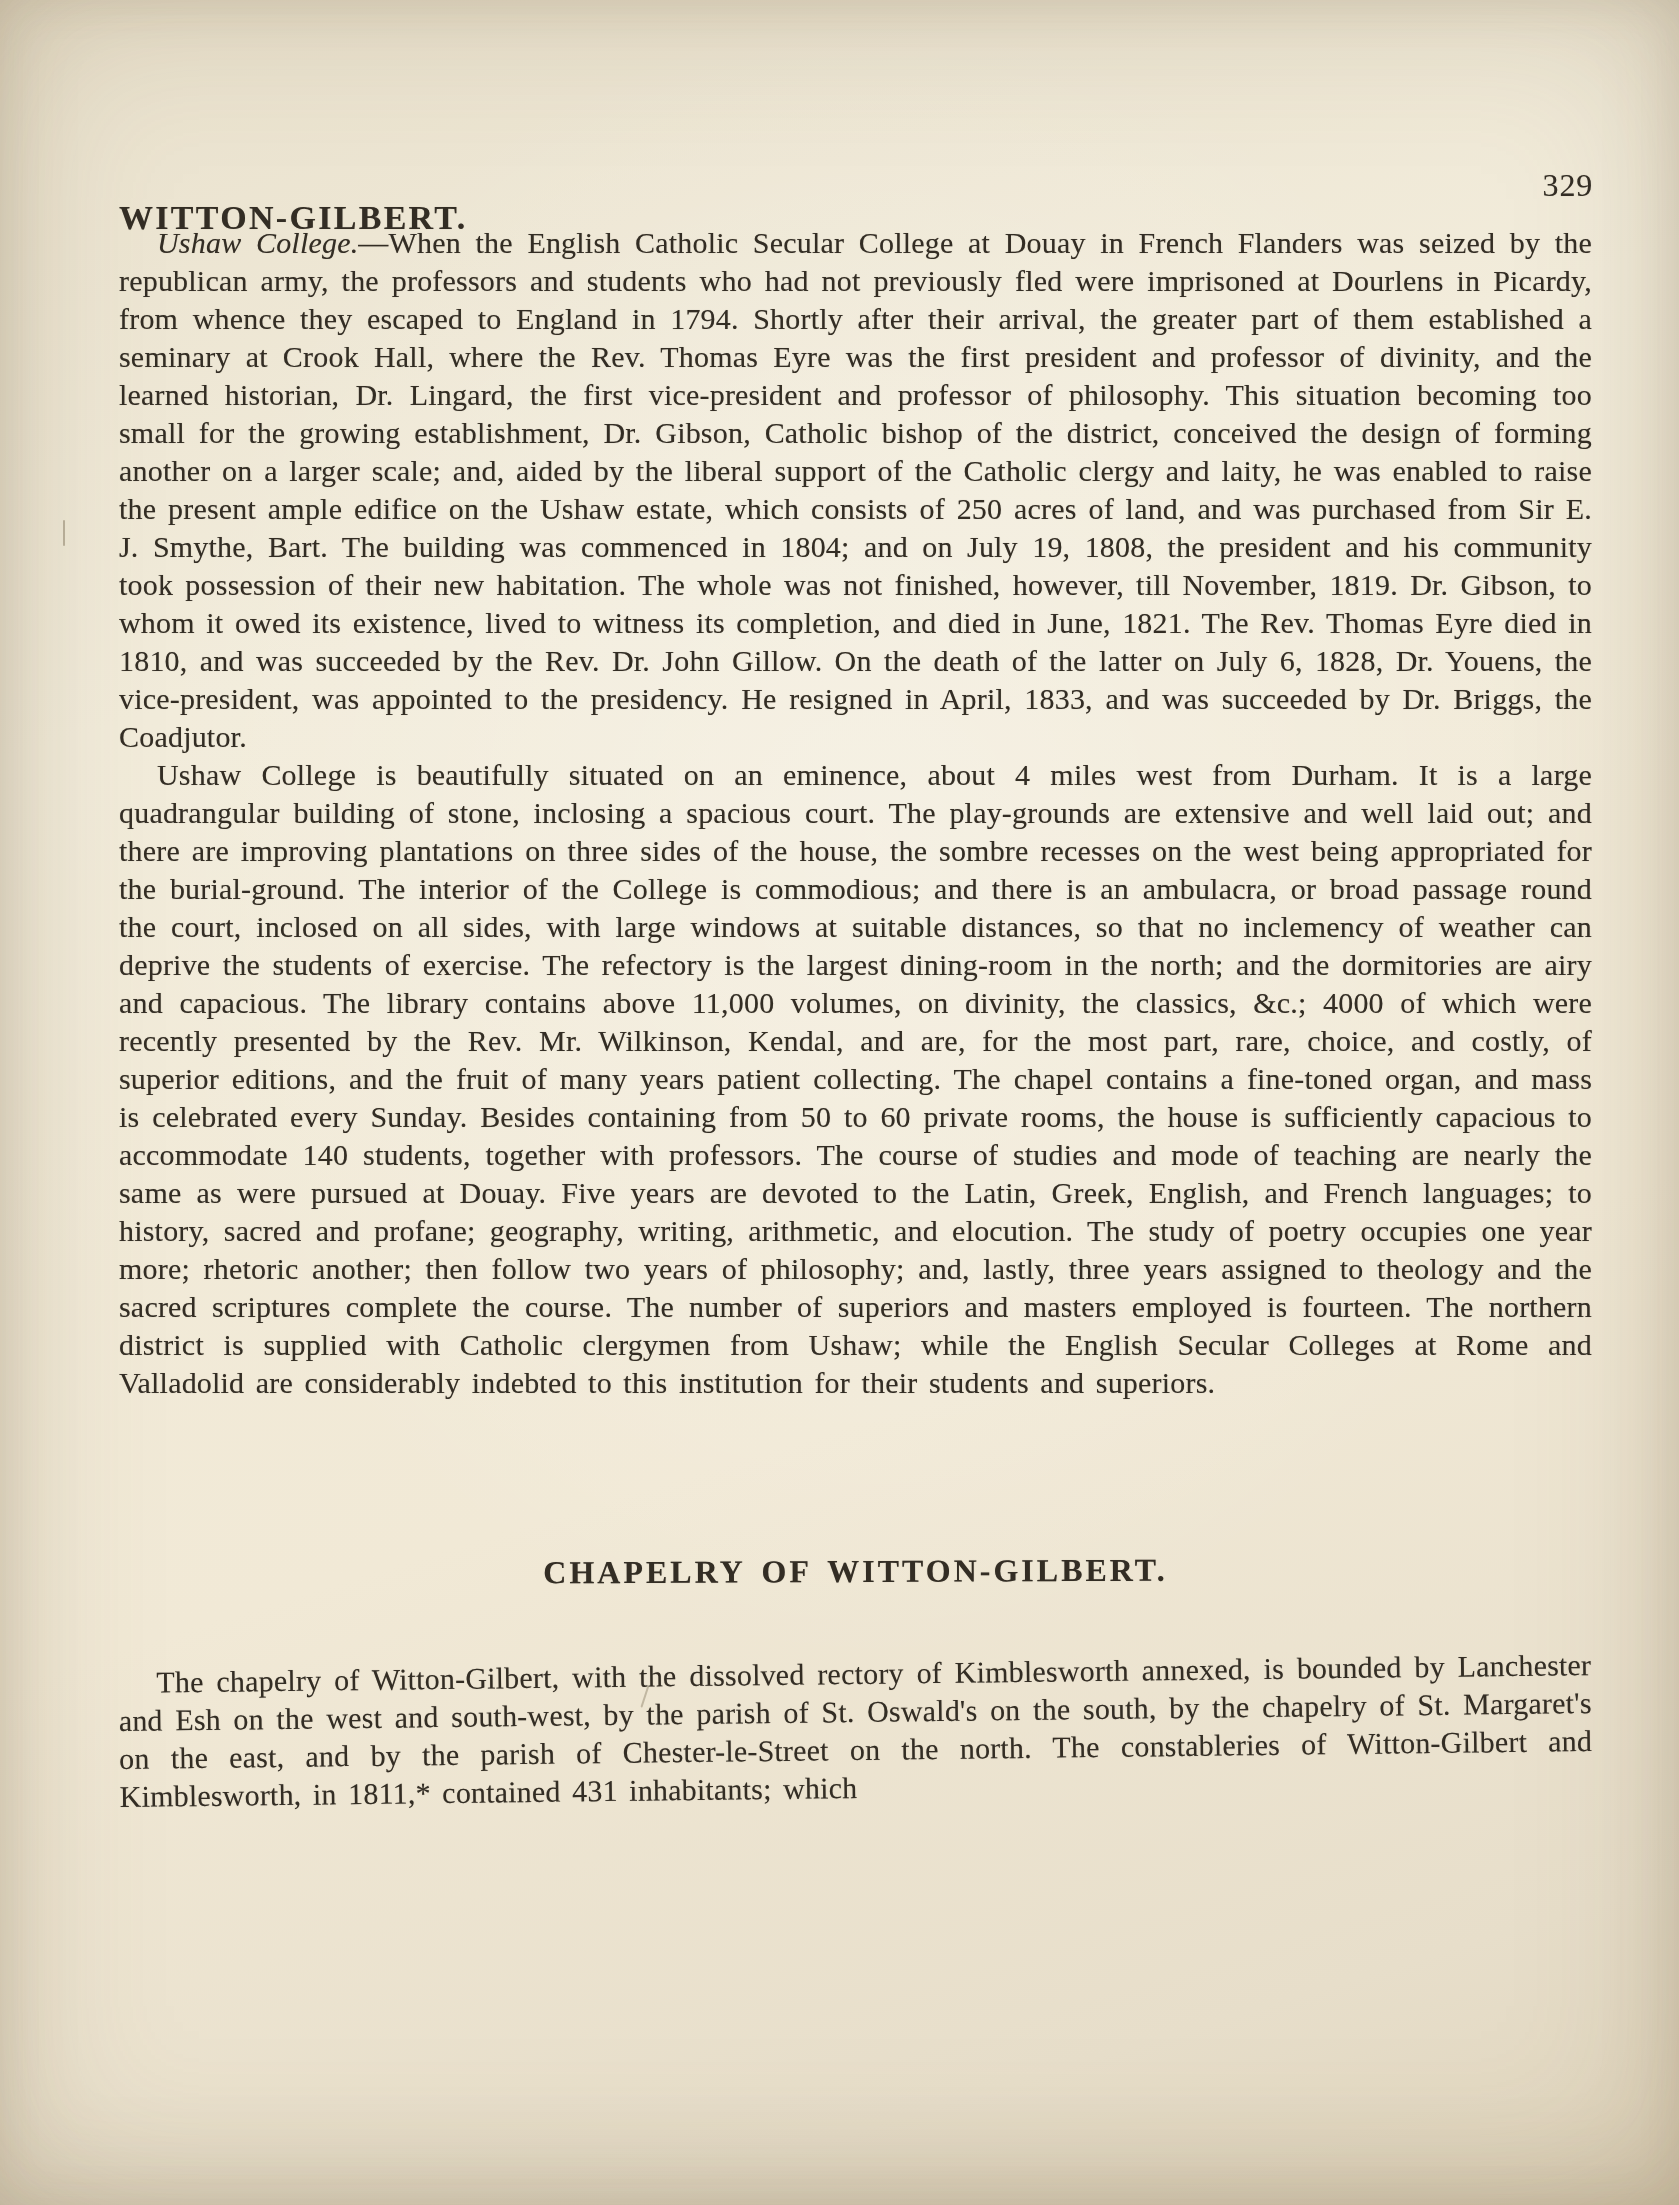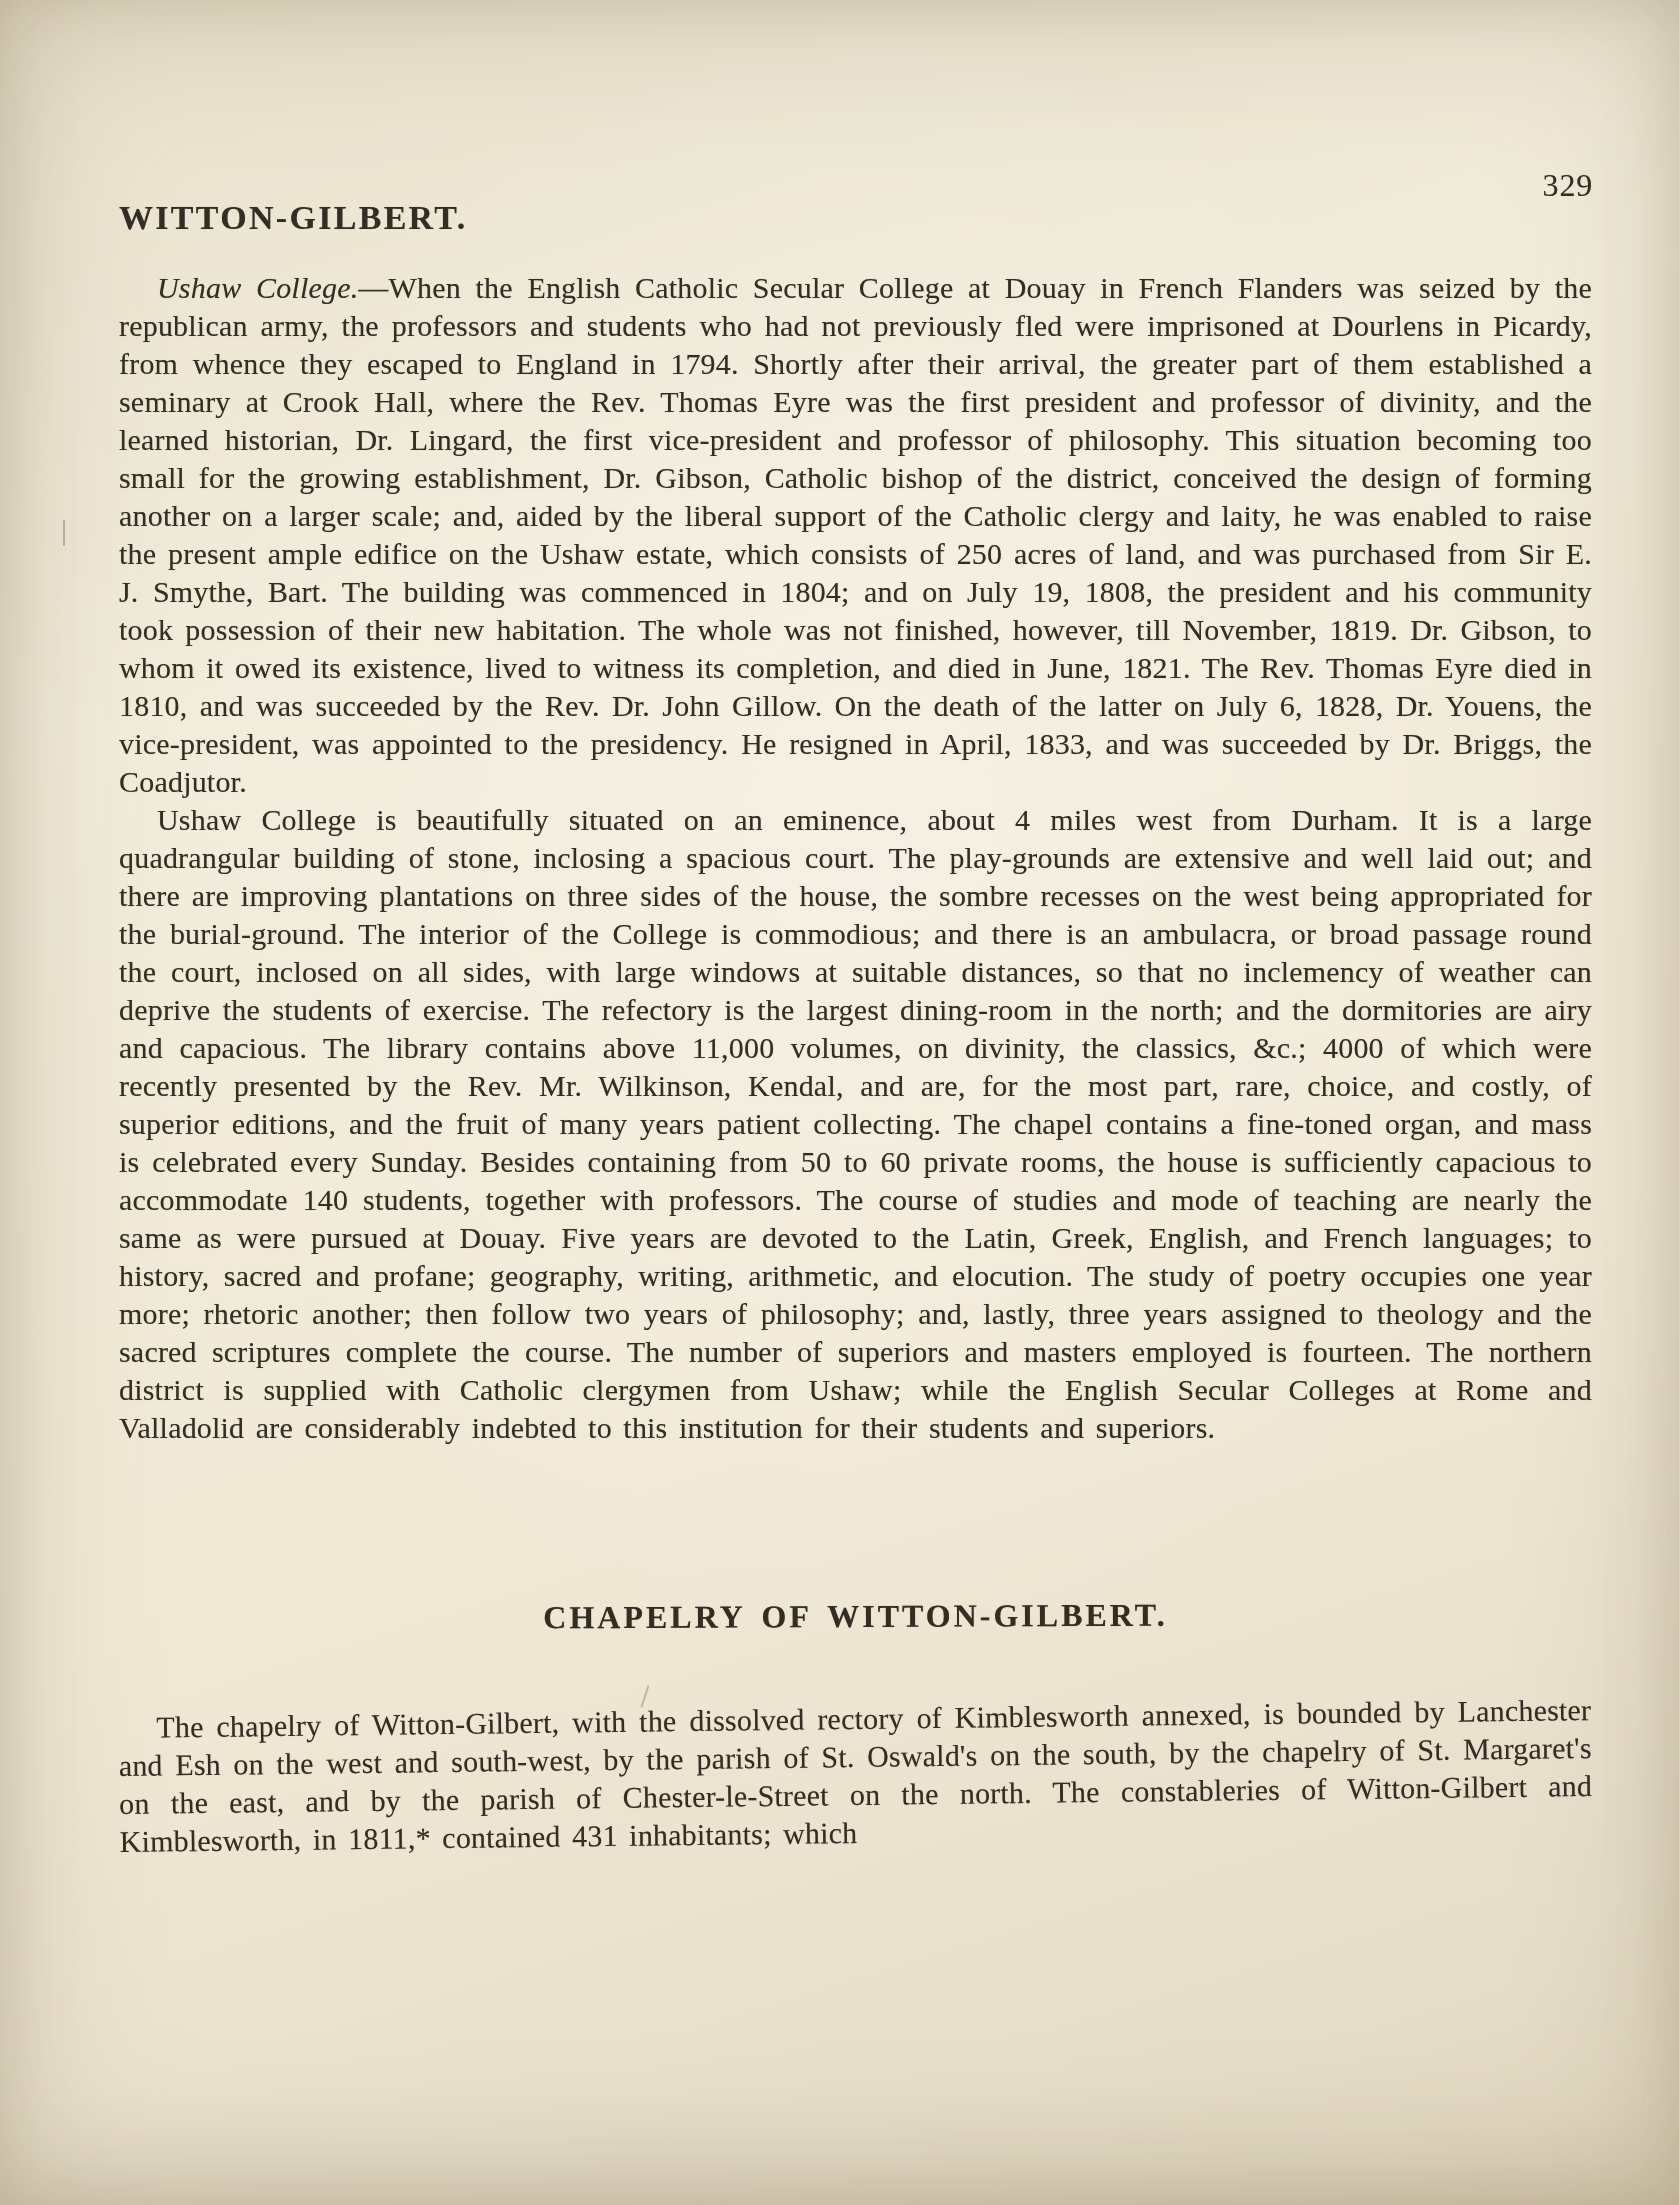--- a/index.html
+++ b/index.html
@@ -49,21 +49,20 @@
     top: 16px;
     font-size: 32px;
     letter-spacing: 0.8px;
     text-shadow: 0 0 0.8px rgba(51, 45, 36, 0.3);
   }
   .page-body {
     position: absolute;
     top: 224px;
     left: 119px;
     right: 88px;
-    margin-top: 45px;
   }
   .para {
     margin: 0;
     text-align: justify;
     font-size: 30px;
     line-height: 38px;
     text-indent: 38px;
     word-spacing: 3.8px;
     letter-spacing: 0.2px;
     text-shadow: 0 0 0.8px rgba(51, 45, 36, 0.38);

